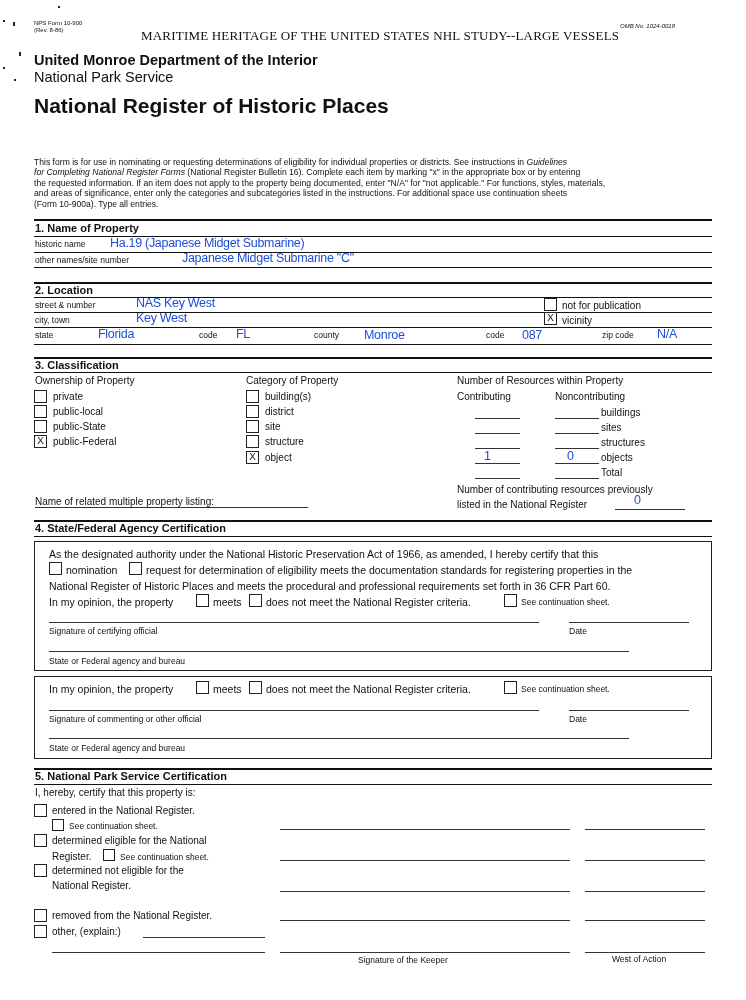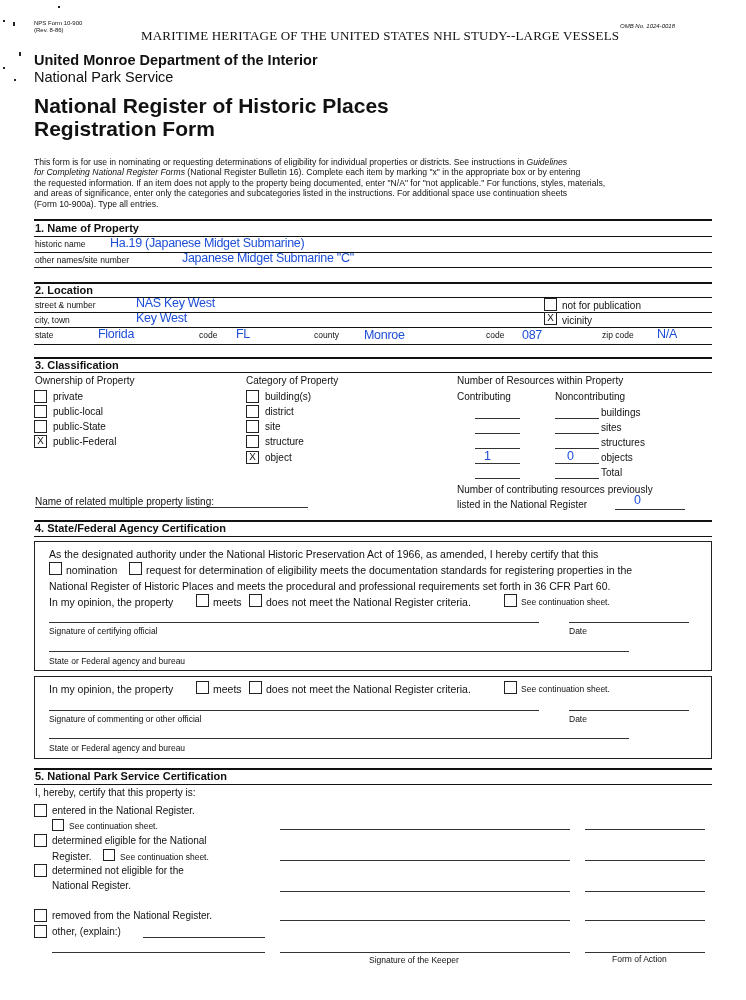--- a/index.html
+++ b/index.html
@@ -40,21 +40,20 @@
 <div class="abs tiny" style="left:34px;top:20px;">NPS Form 10-900</div>
 <div class="abs tiny" style="left:34px;top:27px;">(Rev. 8-86)</div>
 <div class="abs serif" style="left:141px;top:28px;font-size:13px;letter-spacing:0.2px;">MARITIME HERITAGE OF THE UNITED STATES NHL STUDY--LARGE VESSELS</div>
 <div class="abs tiny" style="left:620px;top:23px;font-style:italic;">OMB No. 1024-0018</div>
 
 <div class="abs" style="left:34px;top:52px;font-size:14.5px;font-weight:bold;">United Monroe Department of the Interior</div>
 <div class="abs" style="left:34px;top:69px;font-size:14.5px;">National Park Service</div>
 
 <div class="abs" style="left:34px;top:94px;font-size:21px;font-weight:bold;line-height:23px;">
   <div>National Register of Historic Places</div>
-  <div>Registration Form</div>
 </div>
 
 <div class="abs" style="left:34px;top:157px;width:680px;font-size:8.6px;line-height:10.4px;">
   <div><span>This form is for use in nominating or requesting determinations of eligibility for individual properties or districts. See instructions in </span><i>Guidelines</i></div>
   <div><i>for Completing National Register Forms</i><span> (National Register Bulletin 16). Complete each item by marking "x" in the appropriate box or by entering</span></div>
   <div>the requested information. If an item does not apply to the property being documented, enter "N/A" for "not applicable." For functions, styles, materials,</div>
   <div>and areas of significance, enter only the categories and subcategories listed in the instructions. For additional space use continuation sheets</div>
   <div>(Form 10-900a). Type all entries.</div>
 </div>
 
@@ -239,14 +238,14 @@
 <div class="blank" style="left:280px;top:920px;width:290px;"></div>
 <div class="blank" style="left:585px;top:920px;width:120px;"></div>
 
 <div class="cb" style="left:34px;top:925px;"></div>
 <div class="abs lbl" style="left:52px;top:926px;">other, (explain:)</div>
 <div class="blank" style="left:143px;top:937px;width:122px;"></div>
 
 <div class="blank" style="left:52px;top:952px;width:213px;"></div>
 <div class="blank" style="left:280px;top:952px;width:290px;"></div>
 <div class="blank" style="left:585px;top:952px;width:120px;"></div>
-<div class="abs" style="left:369px;top:955px;font-size:8.5px;">Signature of the Keeper</div>
-<div class="abs" style="left:612px;top:954px;font-size:8.5px;">Form of Action</div>
+<div class="abs" style="left:358px;top:955px;font-size:8.5px;">Signature of the Keeper</div>
+<div class="abs" style="left:612px;top:954px;font-size:8.5px;">West of Action</div>
 
 </body></html>

